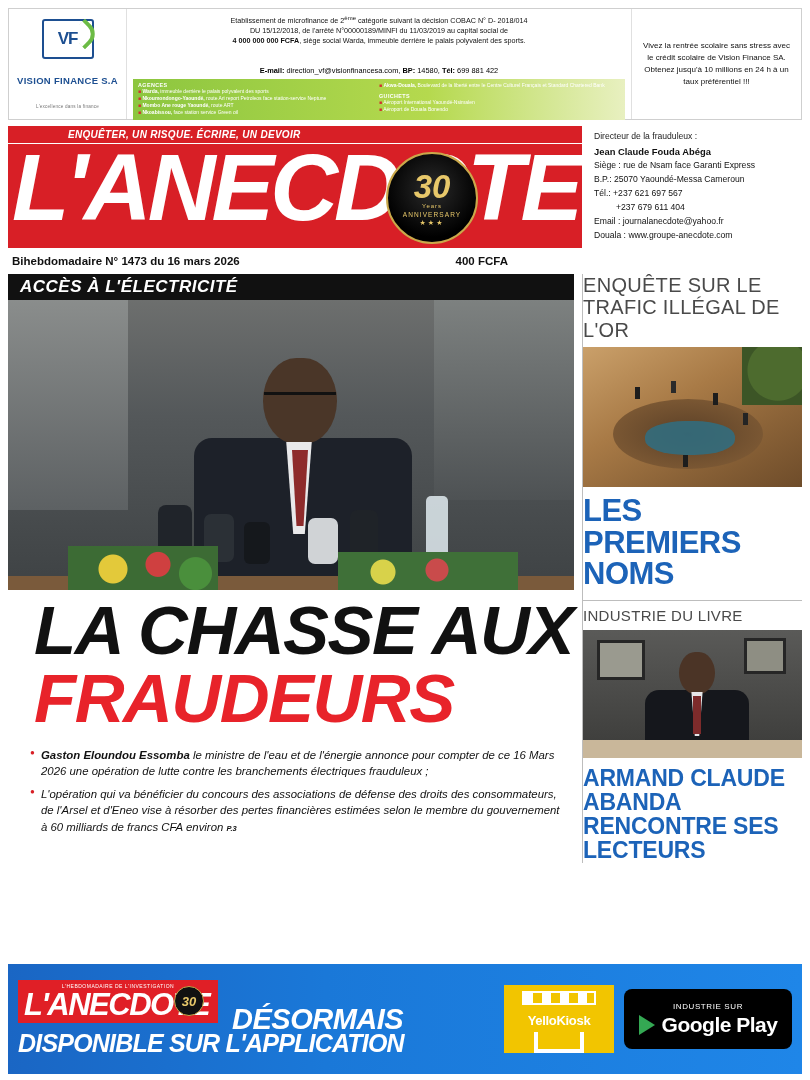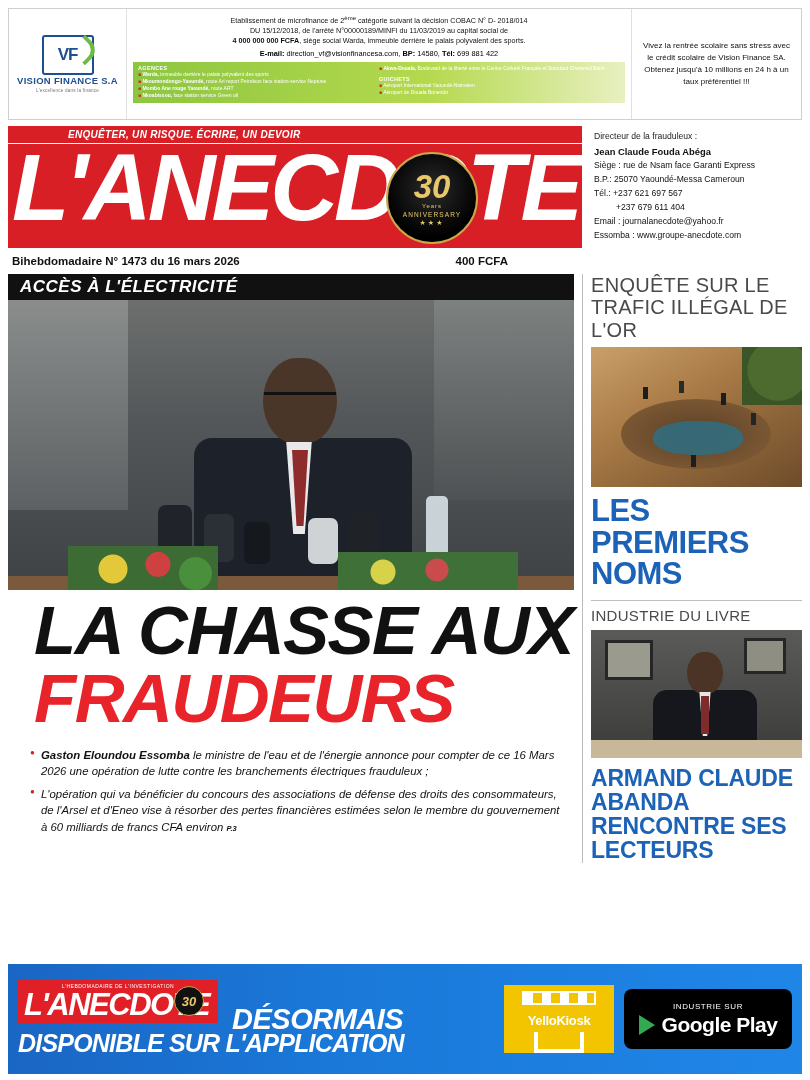--- a/index.html
+++ b/index.html
@@ -17,20 +17,21 @@
     border: 1px solid #cfcfcf;
     height: 112px;
     background: #fff;
   }
   .topad-logo {
     width: 118px;
     border-right: 1px solid #e0e0e0;
     display: flex; flex-direction: column;
     align-items: center; justify-content: center;
     padding: 4px;
+    gap: 16px;
   }
   .vf-mark {
     width: 52px; height: 40px;
     border: 2px solid #1d4f91;
     border-radius: 3px;
     position: relative;
     display: flex; align-items: center; justify-content: center;
     font-size: 17px; font-weight: bold; color: #1d4f91;
     letter-spacing: -1px;
   }
@@ -41,21 +42,21 @@
     border-right: 4px solid #6cbb45;
     transform: rotate(-45deg);
     border-radius: 0 0 14px 0;
   }
   .vf-name { font-size: 9.5px; font-weight: bold; color: #1d4f91; margin-top: 0; letter-spacing: .3px; }
   .vf-tag { font-size: 4.6px; color: #777; margin-top: 2px; letter-spacing: .2px; }
 
   .topad-mid { flex: 1; padding: 5px 6px 0 6px; }
   .topad-legal { font-size: 7.2px; line-height: 1.35; text-align: center; color: #111; }
   .topad-legal b { font-weight: bold; }
-  .topad-mail { font-size: 7.4px; text-align: center; margin-top: 3px; }
+  .topad-mail { font-size: 7.4px; text-align: center; margin-top: 20px; }
   .topad-mail b { font-weight: bold; }
   .green-strip {
     margin-top: 4px;
     background: linear-gradient(90deg,#8cc63f 0%, #b5d94e 60%, #e8f0c0 100%);
     display: flex;
     padding: 3px 5px;
     min-height: 40px;
   }
   .gs-col { flex: 1; padding-right: 5px; }
   .gs-head { font-size: 5.4px; font-weight: bold; color: #ffffff; letter-spacing: .4px; }
@@ -124,21 +125,21 @@
   .mast-right {
     flex: 1; padding: 4px 2px 0 12px;
     font-size: 8.6px; line-height: 1.62; color: #111;
   }
   .mast-right .lbl { color: #222; }
   .mast-right .nm { font-weight: bold; font-size: 9.4px; }
 
   
   .main { display: flex; gap: 8px; margin-top: 2px; }
   .col-left { width: 566px; font-style: italic; }
-  .col-right { width: 220px; border-left: 1px solid #bdbdbd; padding-left: 8px; }
+  .col-right { width: 220px; border-left: 1px solid #bdbdbd; padding-left: 0; }
 
   .kicker-wrap { background: #111; height: 26px; display: flex; align-items: center; padding-left: 12px; }
   .kicker { color: #fff; font-size: 17px; font-weight: bold; letter-spacing: .5px; }
 
   .lead-photo { width: 100%; height: 290px; position: relative; overflow: hidden; background:#2a2a2a; }
   .lp-wall { position:absolute; inset:0; background: linear-gradient(180deg,#6d6f6e 0%, #54585a 40%, #3e4244 100%); }
   .lp-panelL { position:absolute; left:0; top:0; width:120px; height:210px; background: linear-gradient(180deg,#8a8d8c,#5d6163); }
   .lp-panelR { position:absolute; right:0; top:0; width:140px; height:200px; background: linear-gradient(180deg,#7d8180,#4e5254); }
   .lp-head { position:absolute; left:255px; top:58px; width:74px; height:86px; border-radius:45%/50%; background:#4a3628; }
   .lp-glass { position:absolute; left:256px; top:92px; width:72px; height:16px; border-top:3px solid #111; }
@@ -320,21 +321,21 @@
     </div>
 
     <div class="mast-right">
       <div class="lbl">Directeur de la frauduleux :</div>
       <div class="nm">Jean Claude Fouda Abéga</div>
       <div>Siège : rue de Nsam face Garanti Express</div>
       <div>B.P.: 25070 Yaoundé-Messa Cameroun</div>
       <div>Tél.: +237 621 697 567</div>
       <div style="padding-left:22px">+237 679 611 404</div>
       <div>Email : journalanecdote@yahoo.fr</div>
-      <div>Essomba : www.groupe-anecdote.com</div>
+      <div>Douala : www.groupe-anecdote.com</div>
     </div>
   </div>
 
   <div class="main">
 
     <div class="col-left">
       <div class="kicker-wrap">
         <span class="kicker">ACCÈS À L'ÉLECTRICITÉ</span>
       </div>
 

